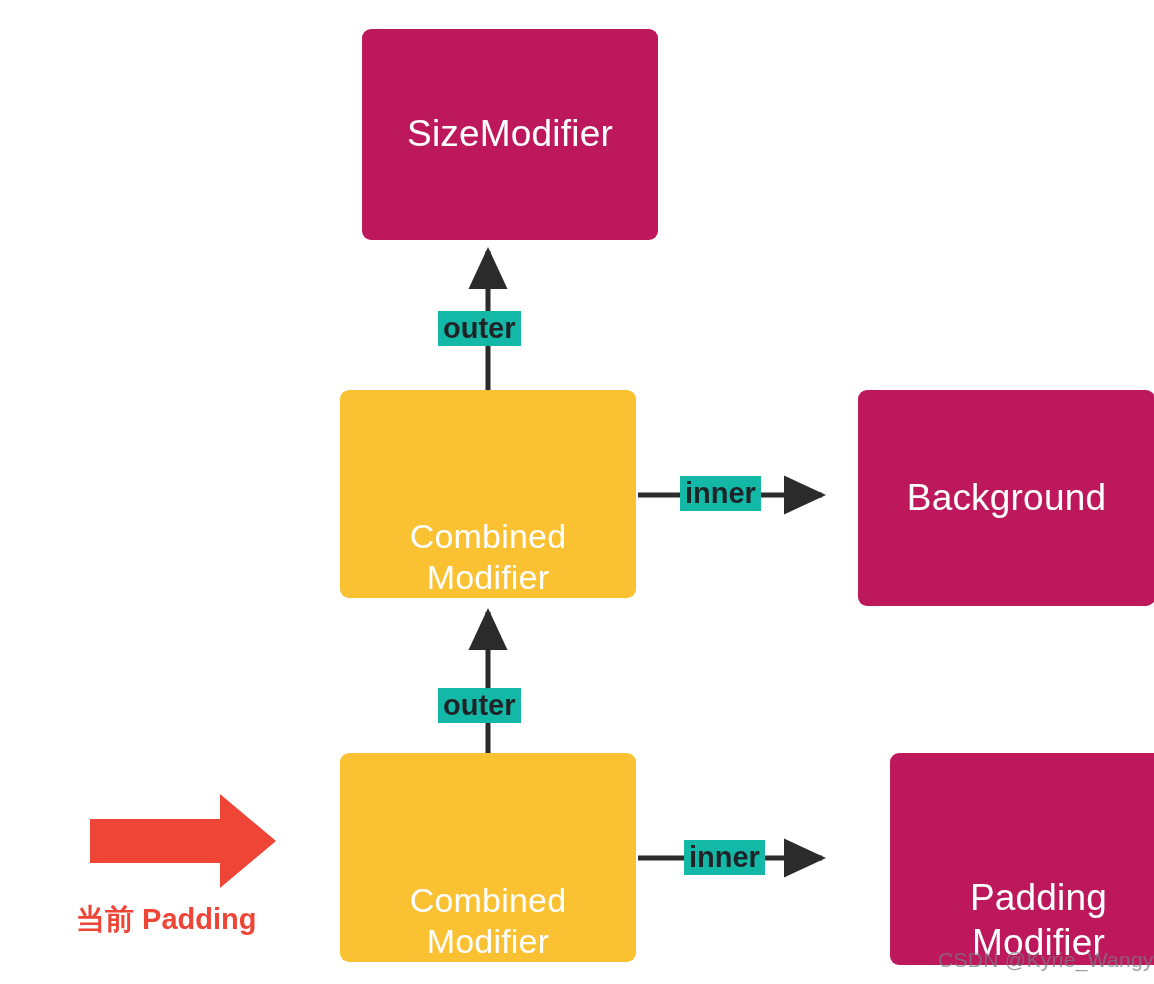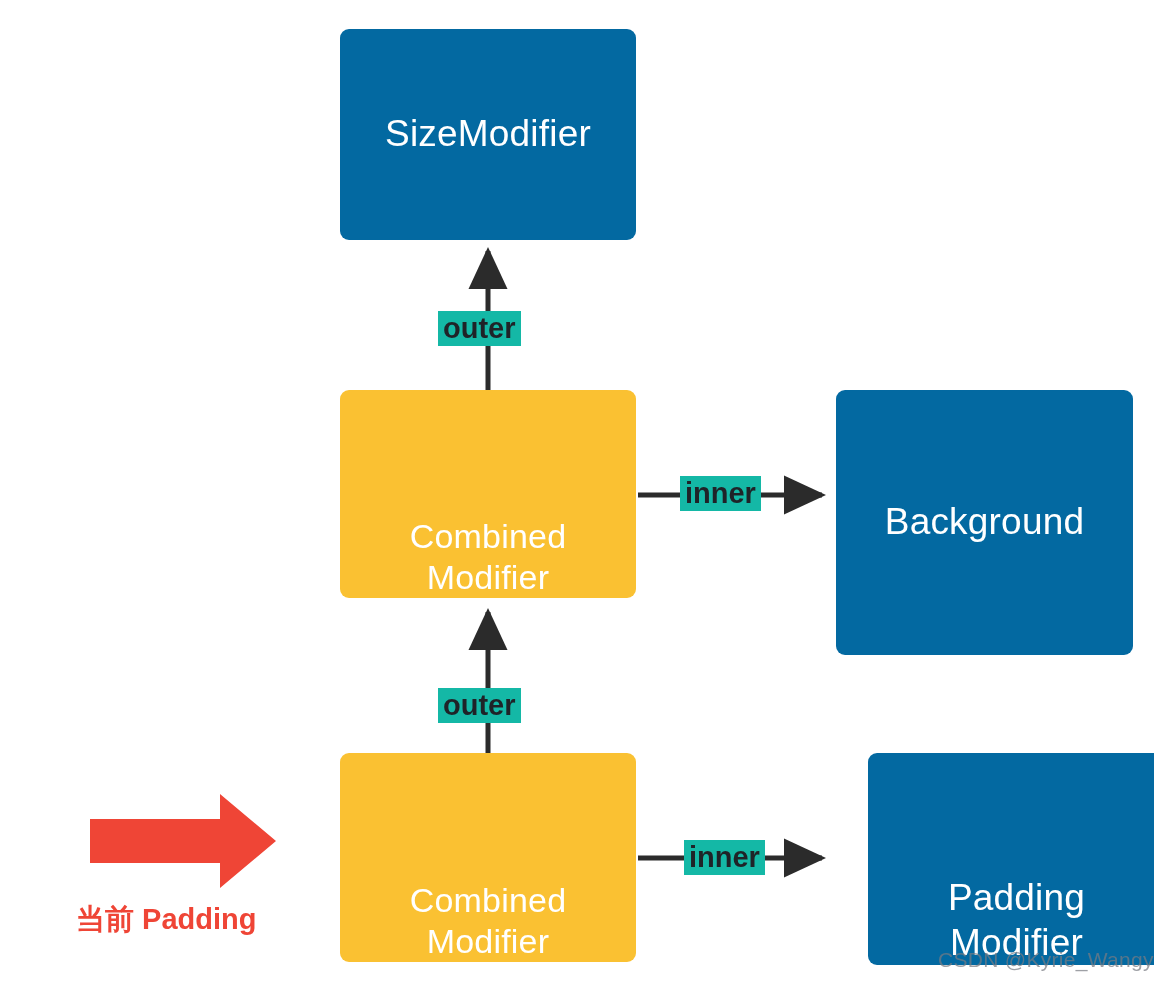--- a/index.html
+++ b/index.html
@@ -27,32 +27,32 @@
     align-items: center;
     justify-content: center;
     text-align: center;
     color: #ffffff;
     font-weight: 400;
     line-height: 1.20;
     letter-spacing: 0.2px;
     z-index: 3;
     -webkit-font-smoothing: antialiased;
   }
-  .node.blue   { background: #0369a1; }
+  .node.blue   { background: #be185d; margin-left: 22px; }
   .node.orange { background: #fac132; align-items: flex-end; }
 
   .node .label {
     display: block;
     white-space: pre-line;
   }
 
   
   #node-size        { left: 340px; top: 29px;  width: 296px; height: 211px; font-size: 37px; }
   #node-combined-1  { left: 340px; top: 390px; width: 296px; height: 208px; font-size: 34px; }
-  #node-background  { left: 836px; top: 390px; width: 297px; height: 265px; font-size: 37px; }
+  #node-background  { left: 836px; top: 390px; width: 297px; height: 216px; font-size: 37px; }
   #node-combined-2  { left: 340px; top: 753px; width: 296px; height: 209px; font-size: 34px; }
   #node-padding     { left: 868px; top: 753px; width: 297px; height: 212px; font-size: 37px; align-items: flex-end; }
 
   
   .connector {
     position: absolute;
     z-index: 2;
   }
   .edge-label {
     position: absolute;

